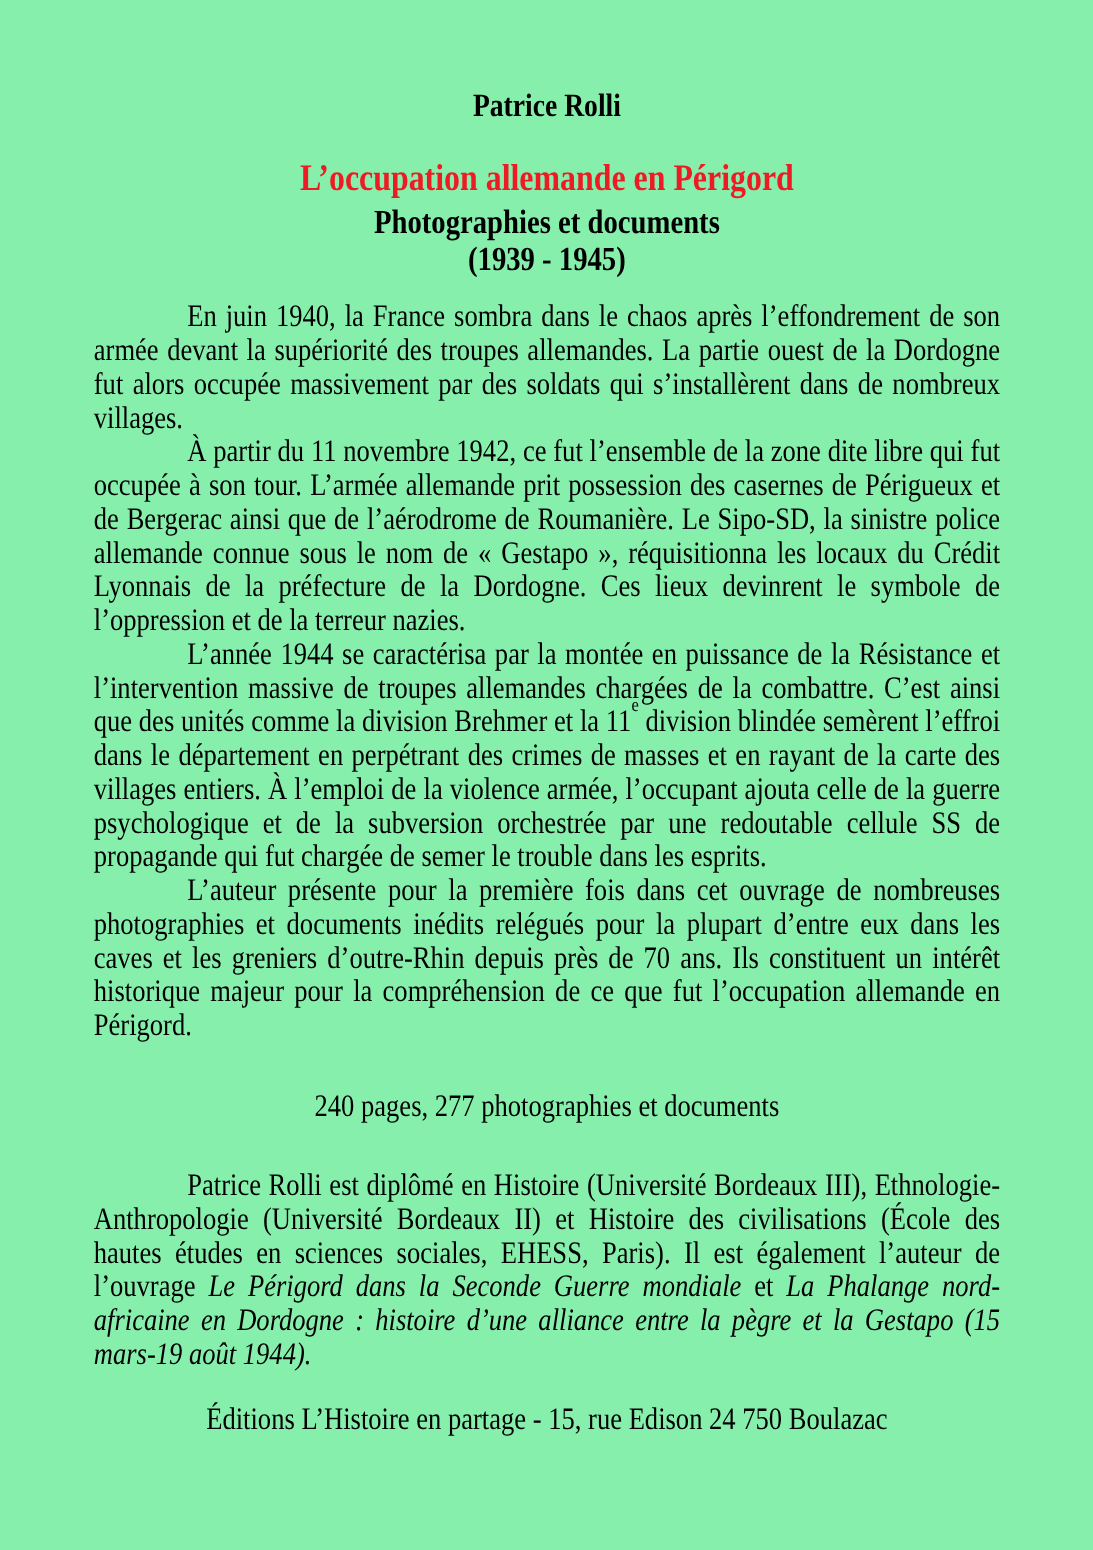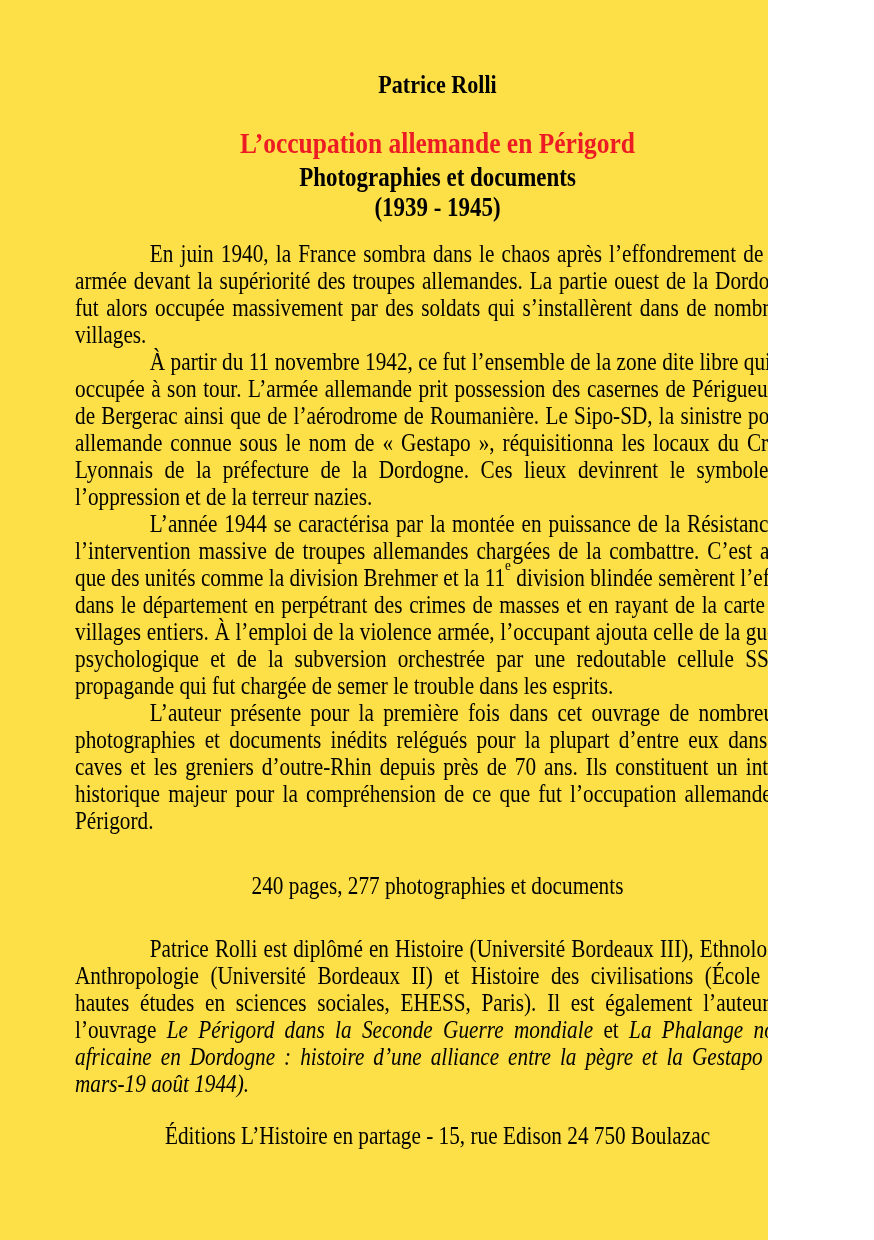--- a/index.html
+++ b/index.html
@@ -1,20 +1,20 @@
 <!DOCTYPE html>
 <html lang="fr"><head>
 <meta charset="utf-8">
 <style>
   html, body { margin: 0; padding: 0; background: #ffffff; }
   .sheet {
     position: relative;
-    width: 768px;
+    width: 874px;
     height: 1240px;
-    background: #fde047;
+    background: #86efac;
     overflow: hidden;
     font-family: "Liberation Serif", "DejaVu Serif", serif;
     color: #000000;
   }
   
   .column {
     position: absolute;
     left: 75px;
     top: 0;
     width: 853px;

